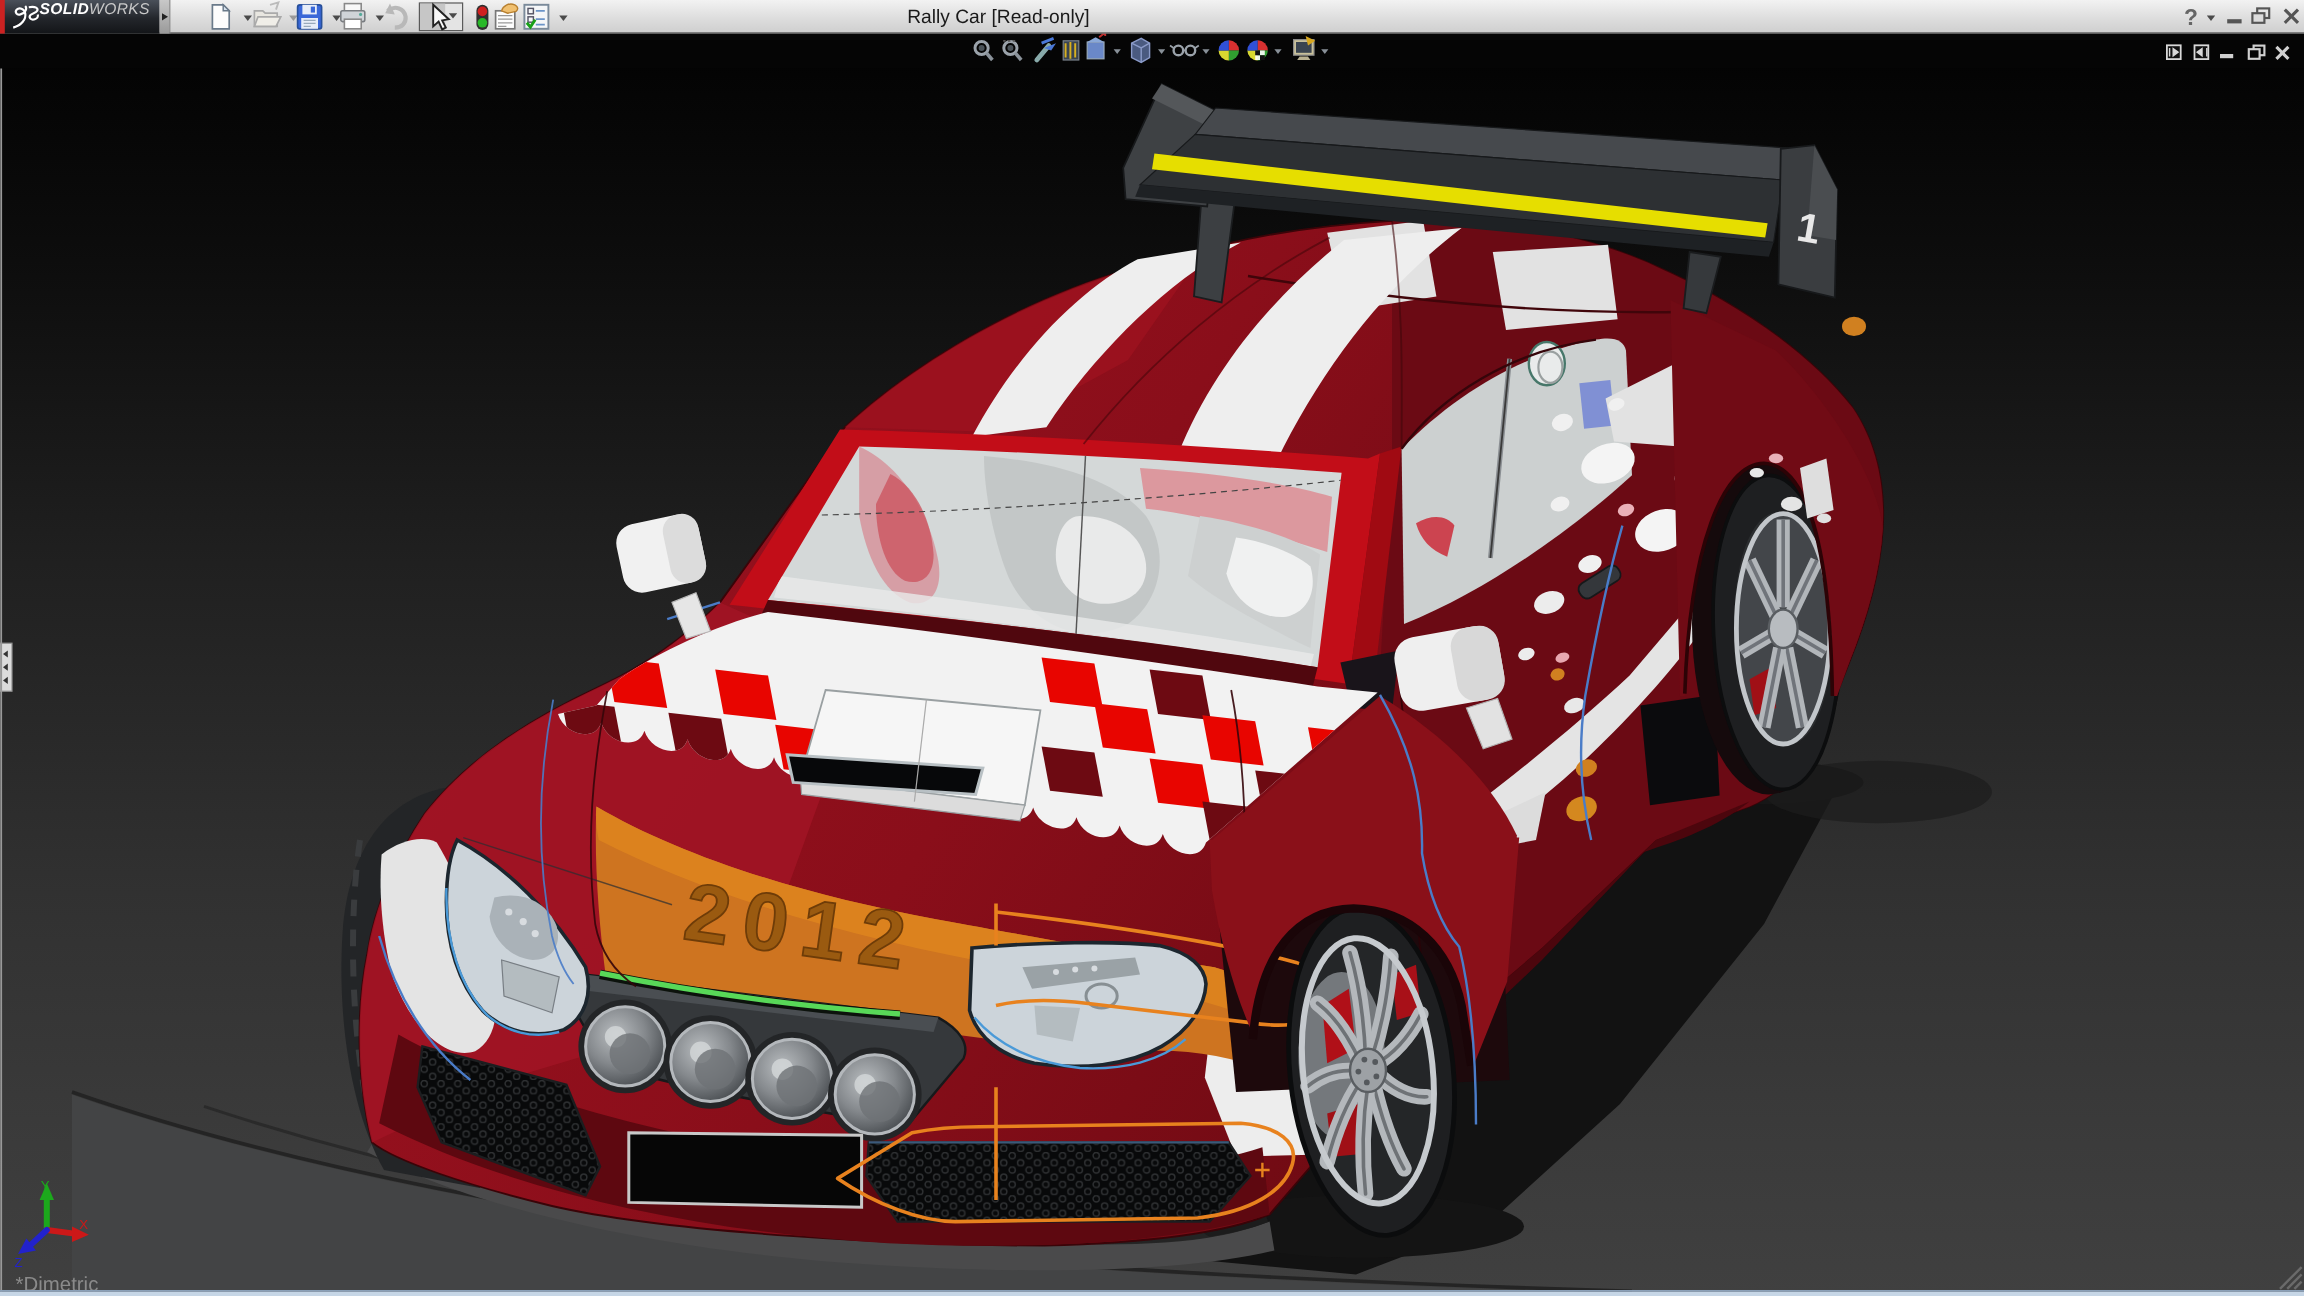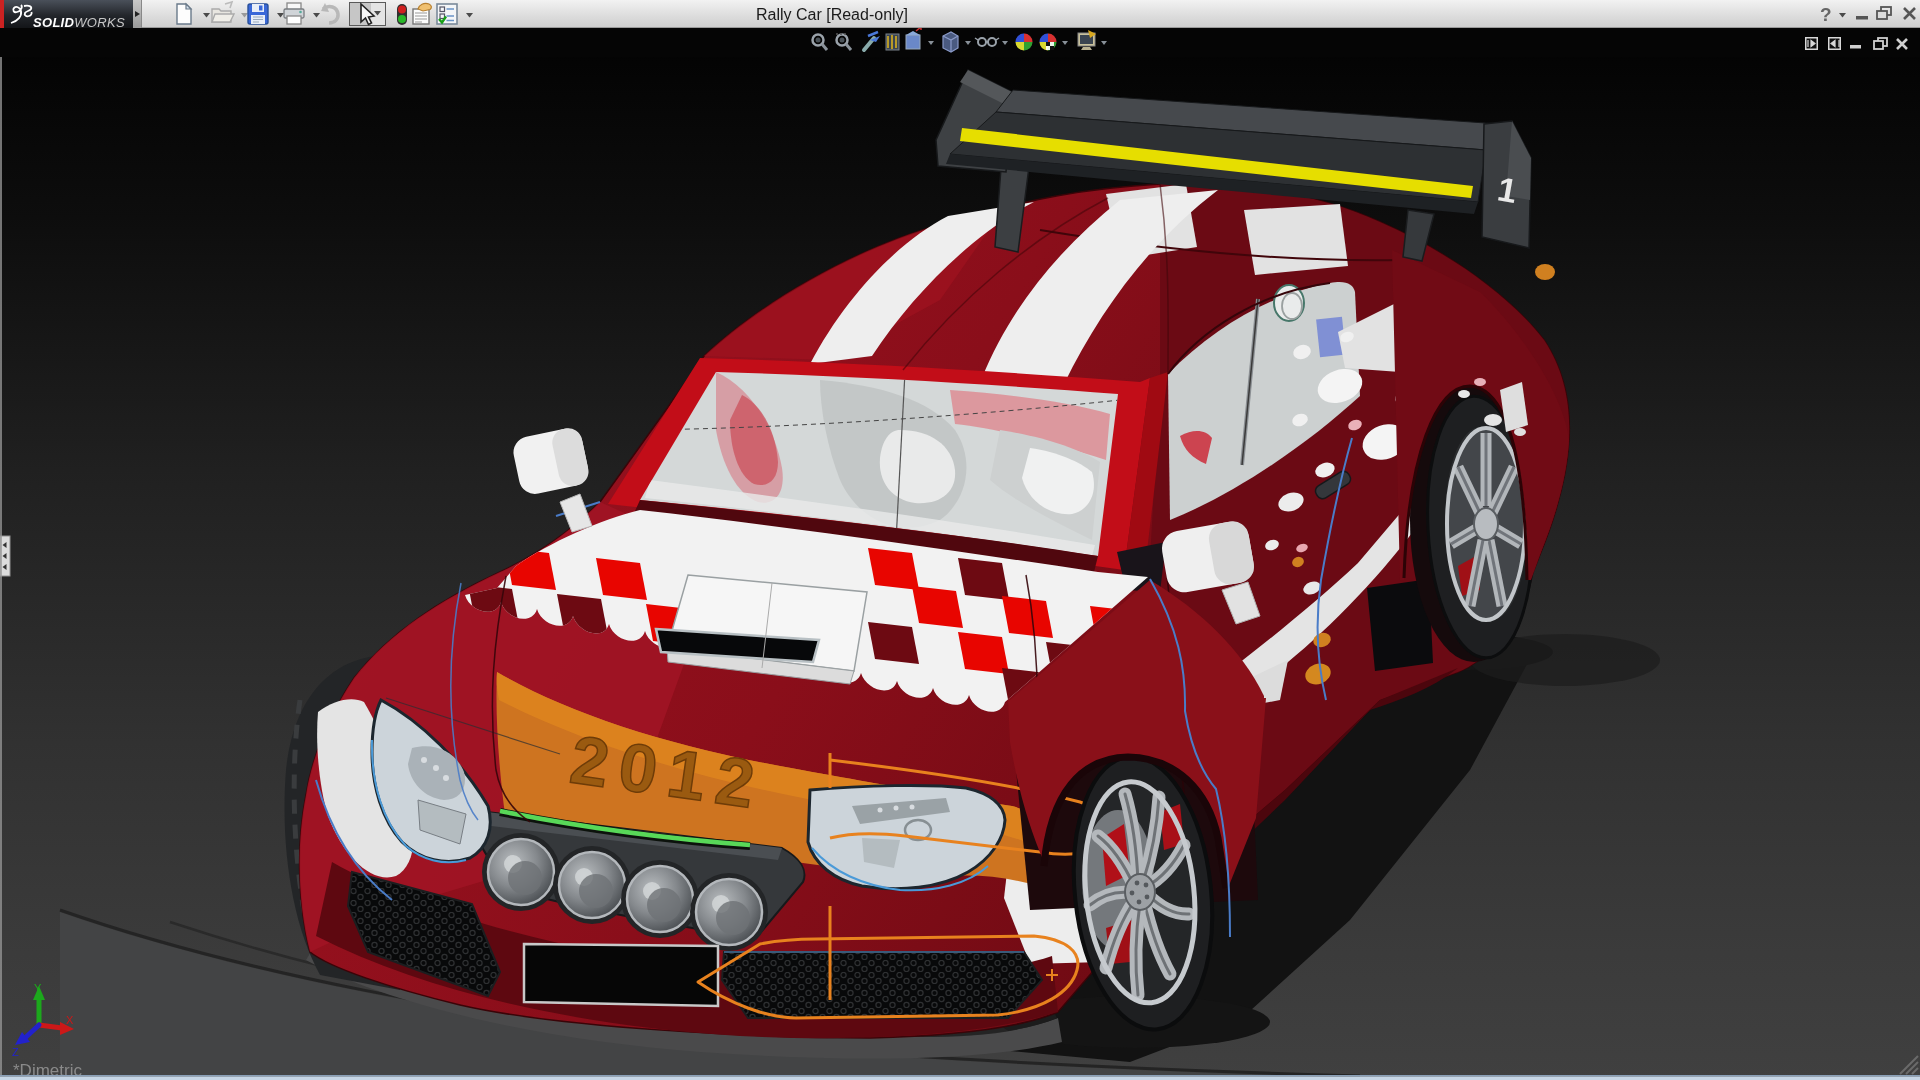--- a/index.html
+++ b/index.html
@@ -1,19 +1,19 @@
 <!DOCTYPE html>
 <html><head><meta charset="utf-8"><title>Rally Car</title><style>
 *{margin:0;padding:0;box-sizing:border-box}
 html,body{width:1920px;height:1080px;overflow:hidden;background:#000;font-family:"Liberation Sans",sans-serif}
 #app{position:relative;width:1920px;height:1080px}
 #titlebar{position:absolute;left:0;top:0;width:1920px;height:28px;background:linear-gradient(#f2f2f2,#dcdcdc 60%,#cfcfcf);border-bottom:1px solid #9a9a9a}
 #swlogo{position:absolute;left:0;top:0;width:133px;height:28px;background:linear-gradient(#4a505a,#23262b 55%,#131518)}
 #swred{position:absolute;left:0;top:0;width:4px;height:28px;background:#cc2222}
-#swtext{position:absolute;left:33px;top:15px;font-size:13px;font-weight:bold;color:#fff;letter-spacing:0.3px;font-style:italic}
+#swtext{position:absolute;left:33px;top:0;font-size:13px;font-weight:bold;color:#fff;letter-spacing:0.3px;font-style:italic}
 #swtext span{color:#c8c8c8;font-weight:normal}
 #swexp{position:absolute;left:133px;top:0;width:9px;height:28px;background:linear-gradient(#c8c8c8,#9a9a9a);border-right:1px solid #888}
 #title{position:absolute;left:0;top:6px;width:1664px;text-align:center;font-size:16px;color:#1a1a1a}
 #vp{position:absolute;left:0;top:28px}
 </style></head><body>
 <div id="app">
 <svg id="vp" width="1920" height="1052" viewBox="0 28 1920 1052" preserveAspectRatio="none">
 <defs>
 <linearGradient id="bgg" x1="0" y1="28" x2="0" y2="1080" gradientUnits="userSpaceOnUse">
  <stop offset="0" stop-color="#020202"></stop>

